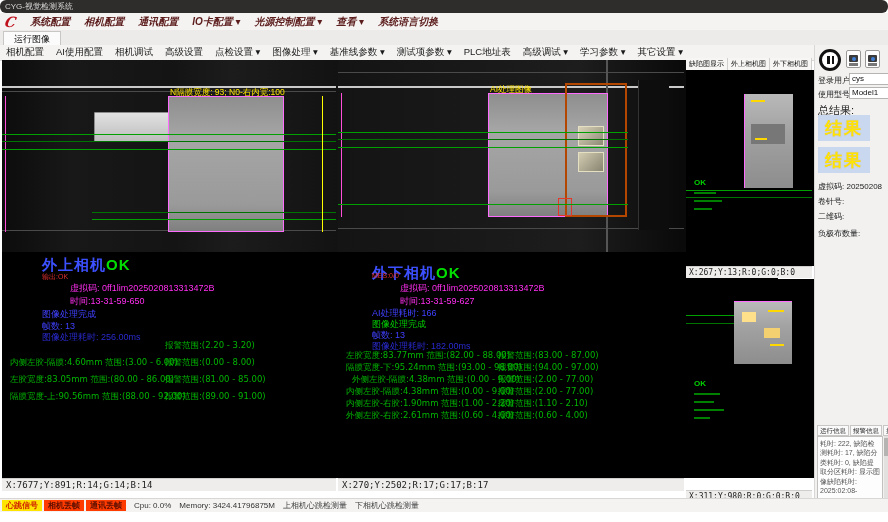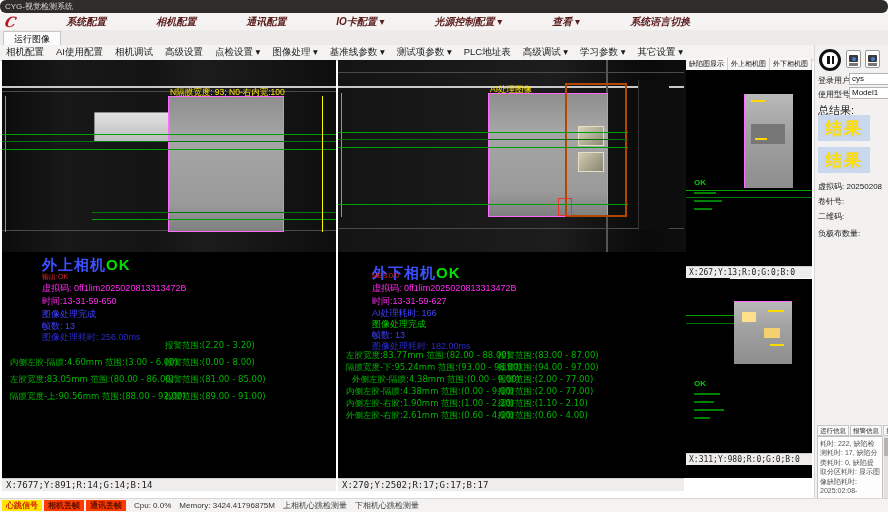--- a/index.html
+++ b/index.html
@@ -7,56 +7,56 @@
        font-family:"Liberation Sans","DejaVu Sans",sans-serif;font-size:10px;color:#111;}
   .abs{position:absolute;}
 
   
   #titlebar{left:0;top:0;width:888px;height:13px;background:#2f2d2c;color:#d8d8d8;
             font-size:8px;line-height:13px;padding-left:5px;box-sizing:border-box;border-radius:6px;}
   #menubar{left:0;top:13px;width:888px;height:17px;background:#f4f3f2;border-bottom:1px solid #e0e0e0;
            display:flex;align-items:center;gap:0;}
   #logo{font-family:"DejaVu Serif",serif;font-style:italic;font-weight:bold;color:#c0121c;
         font-size:14px;margin:0 7px 0 5px;transform:skewX(-12deg);}
-  .menu-item{padding:0 7px;font-weight:bold;font-style:italic;color:#5c1c1c;font-size:10px;cursor:default;margin-left:36px;}
+  .menu-item{padding:0 7px;font-weight:bold;font-style:italic;color:#5c1c1c;font-size:10px;cursor:default;}
   #tabrow{left:0;top:30px;width:888px;height:15px;background:#ecebea;border-bottom:1px solid #d5d4d3;}
   .doc-tab{position:absolute;left:3px;top:1px;height:14px;background:#fbfbfb;border:1px solid #c8c7c6;
            border-bottom:none;padding:0 10px;line-height:14px;font-size:9px;}
   #toolbar{left:0;top:45px;width:888px;height:15px;background:#f4f3f2;border-bottom:1px solid #d8d7d6;
            display:flex;align-items:center;}
   .tool-item{padding:0 6px;font-size:9.5px;color:#1a1a1a;white-space:nowrap;cursor:default;}
 
   
-  .campanel{background:#000;overflow:hidden;}
+  .campanel{background:#000;overflow:hidden;padding-left:48px;}
   #cam-left{left:2px;top:60px;width:334px;height:418px;}
   #cam-mid{left:338px;top:60px;width:392px;height:418px;}
   .coordbar{height:13px;background:#eeedec;border-top:1px solid #cfcecd;color:#222;
             font-family:"DejaVu Sans Mono",monospace;font-size:9px;line-height:13px;padding-left:4px;box-sizing:border-box;}
   #coord-left{left:2px;top:478px;width:334px;}
   #coord-mid{left:338px;top:478px;width:346px;}
-  #coord-aux{left:686px;top:453px;width:126px;}
+  #coord-aux{left:686px;top:490px;width:126px;}
 
   
   .scene{position:absolute;left:0;top:0;width:100%;height:192px;
          background:linear-gradient(90deg,#0c0c0c 0%,#181818 18%,#141414 45%,#1c1c1c 60%,#0e0e0e 100%);}
   .hline-bright{position:absolute;height:2px;background:#c9c9c9;}
   .hline-dim{position:absolute;height:1px;background:#4a4a4a;}
   .gline{position:absolute;height:1px;background:#00a000;}
   .gline2{position:absolute;height:1px;background:#007400;}
   .block{position:absolute;background:linear-gradient(180deg,#8e8e8e,#a6a6a6 30%,#9a9a9a 80%,#7f7f7f);
          border:1px solid #ff6bff;box-sizing:border-box;}
   .ytext{position:absolute;color:#ffe400;font-size:8.5px;white-space:nowrap;}
   .yline-v{position:absolute;width:1px;background:#ffff00;}
   .mline-v{position:absolute;width:1px;background:#ff4fd8;}
 
   
   .cam-title{position:absolute;font-size:15px;font-weight:bold;color:#3c50ff;letter-spacing:1px;white-space:nowrap;}
   .cam-ok{color:#00e000;font-style:normal;}
   .cam-sub{position:absolute;font-size:7px;color:#e03030;}
-  .magline{position:absolute;font-size:9px;color:#ff2ef0;white-space:nowrap;}
+  .magline{position:absolute;font-size:9px;color:#ff2ef0;white-space:nowrap;margin-left:28px;}
   .blueline{position:absolute;font-size:9px;color:#4040ff;white-space:nowrap;}
   .blueline2{position:absolute;font-size:9px;color:#2a2ad0;white-space:nowrap;}
   .greenline{position:absolute;font-size:9px;color:#00cc00;white-space:nowrap;}
   .meas{position:absolute;font-size:8.5px;color:#00b400;white-space:nowrap;
         font-family:"DejaVu Sans","Liberation Sans",sans-serif;}
 
   
   #aux-tabs{left:686px;top:58px;width:126px;height:12px;background:#eceleb;background:#ecebea;
             display:flex;border-bottom:1px solid #d0cfce;}
   .aux-tab{font-size:7px;padding:0 3px;line-height:11px;border-right:1px solid #d0cfce;background:#f7f6f5;white-space:nowrap;}

